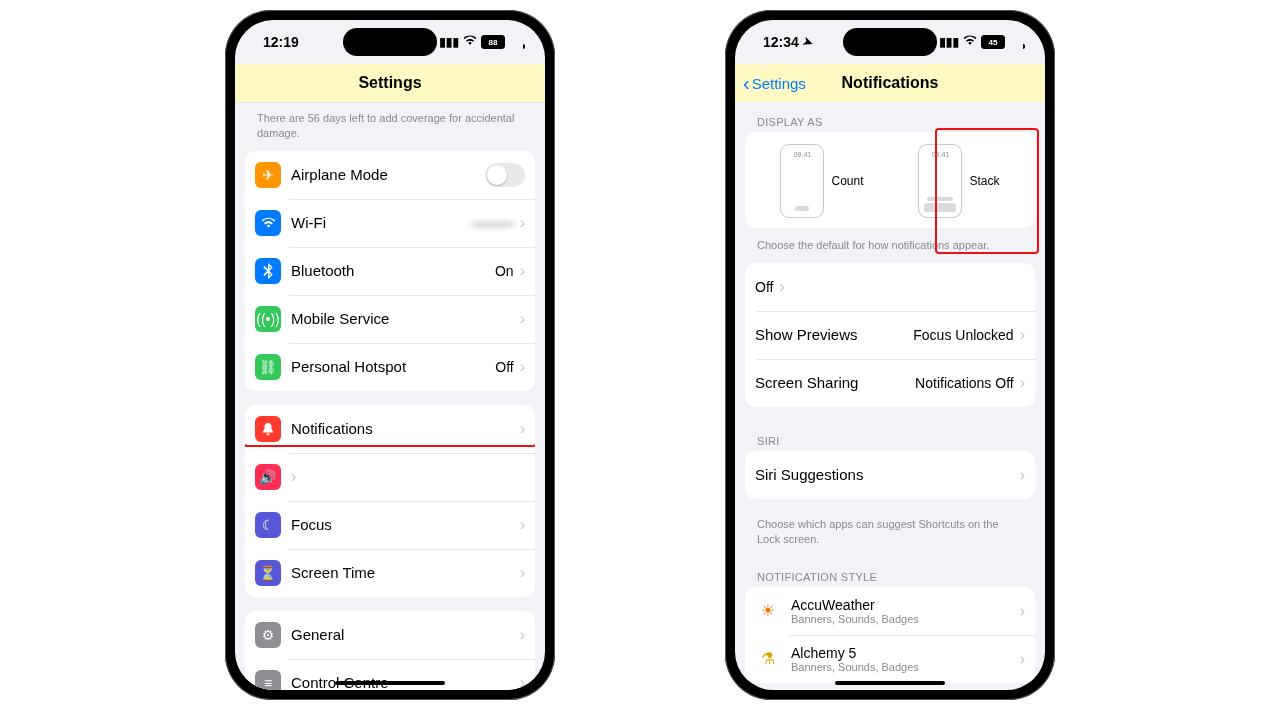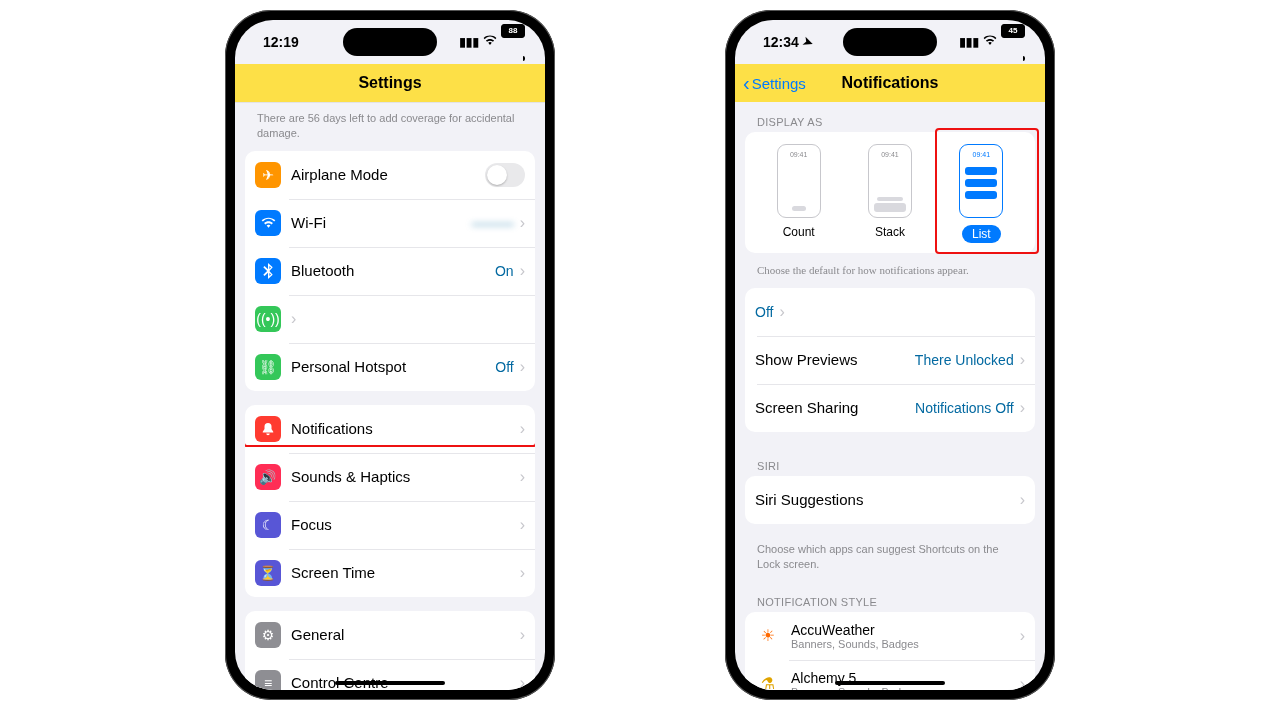--- a/index.html
+++ b/index.html
@@ -60,39 +60,39 @@
     font-size: 14px;
     font-weight: 600;
     color: #000;
     flex: 0 0 auto;
   }
   .status-left { display:flex; align-items:center; gap:4px; }
   .status-right { display: flex; align-items:center; gap: 4px; }
   .loc-icon { font-size:12px; transform: rotate(20deg); }
   .signal, .wifi { font-size: 12px; }
   .battery {
-    display:inline-flex; align-items:flex-end; gap:18px;flex-direction:column;
+    display:inline-flex; align-items:flex-end; gap:18px;
   }
   .batt-body {
     width: 22px; height: 12px; border:1px solid #000; border-radius:3px;
     display:flex; align-items:center; justify-content:center;
     font-size:8px; font-weight:700; background:#000; color:#fff;
   }
   .batt-tip { width:2px; height:5px; background:#000; border-radius:0 2px 2px 0;}
 
   
   .nav {
     height: 38px;
     display: flex;
     align-items: center;
     justify-content: center;
     position: relative;
     border-bottom: 1px solid #e3e3e6;
     flex: 0 0 auto;
-    background:#fde047;
+    background:#fef9c3;
   }
   .nav-title { font-size: 16px; font-weight: 600; color:#000;}
   .nav-back {
     position: absolute; left: 8px; top:0; bottom:0;
     display:flex; align-items:center; gap:2px;
     color: #007aff; font-size: 15px;
   }
   .nav-back .chev { font-size:20px; line-height:1; font-weight:300; }
 
   .scroll {
@@ -136,21 +136,21 @@
     height:1px; background:#e6e6ea;
   }
   .row.no-icon + .row.no-icon::before { left:12px; }
   .row .ico {
     width: 26px; height: 26px; border-radius: 6px;
     display:flex; align-items:center; justify-content:center;
     margin-right: 10px; color:#fff; font-size:14px;
     flex:0 0 auto;
   }
   .row .label { flex:1 1 auto; font-size:15px; color:#000;}
-  .row .value { font-size:14px; color:#0369a1; margin-right:6px;}
+  .row .value { font-size:14px; color:#000000; margin-right:6px;}
   .row .chev-r { color:#c7c7cc; font-size:16px;}
   .row .sub { font-size:11px; color:#8a8a8e; }
   .row .stack-labels { display:flex; flex-direction:column; }
 
   .toggle {
     width: 40px; height: 24px; border-radius: 12px; background:#e9e9eb;
     position:relative;
   }
   .toggle::after{
     content:""; position:absolute; top:2px; left:2px;
@@ -169,21 +169,21 @@
   
   .display-as {
     background:#fff;
     border-radius:10px;
     padding: 12px 8px 10px;
     margin-bottom:4px;
     display:flex;
     justify-content:space-around;
     position:relative;
   }
-  .da-card { display:flex; flex-direction:column; align-items:center; gap:7px;}
+  .da-card { display:flex; align-items:center; gap:7px;}
   .da-mini {
     width: 42px; height: 72px; border:1.5px solid #c7c7cc; border-radius:9px;
     background:#fff; position:relative; overflow:hidden;
   }
   .da-mini .bar { position:absolute; left:5px; right:5px; height:6px; border-radius:3px; background:#d9d9de;}
   .da-mini .barb { background:#007aff; }
   .da-mini .time { position:absolute; top:6px; left:0; right:0; text-align:center; font-size:7px; color:#8a8a8e;}
   .da-mini.sel { border-color:#007aff; }
   .da-mini.sel .time { color:#007aff; }
   .da-label { font-size:12px; color:#000;}
@@ -258,20 +258,21 @@
             <svg width="10" height="16" viewBox="0 0 10 16">
                 <path d="M5 0v6.3L1.5 3 .3 4.2 4.1 8 .3 11.8 1.5 13 5 9.7V16l4.7-4.3L6.4 8l3.3-3.7L5 0zm1.4 2.9 1.6 1.5L6.4 6V2.9zm0 10.2V10l1.6 1.6-1.6 1.5z" fill="#fff"></path>
               </svg>
           </span>
           <span class="label">Bluetooth</span>
           <span class="value">On</span>
           <span class="chev-r">›</span>
         </div>
         <div class="row">
           <span class="ico c-green">((•))</span>
+          <span class="label">Mobile Service</span>
           <span class="chev-r">›</span>
         </div>
         <div class="row">
           <span class="ico c-green">⛓</span>
           <span class="label">Personal Hotspot</span>
           <span class="value">Off</span>
           <span class="chev-r">›</span>
         </div>
       </div>
 
@@ -281,21 +282,20 @@
           <span class="ico c-red">
             <svg width="14" height="14" viewBox="0 0 16 16">
                 <path d="M8 1a4 4 0 0 0-4 4v3L2 11v1h12v-1l-2-3V5a4 4 0 0 0-4-4zm0 14a2 2 0 0 0 2-2H6a2 2 0 0 0 2 2z" fill="#fff"></path>
               </svg>
           </span>
           <span class="label">Notifications</span>
           <span class="chev-r">›</span>
         </div>
         <div class="row">
           <span class="ico c-pink">🔊</span>
-          <span class="label">Sounds &amp; Haptics</span>
           <span class="chev-r">›</span>
         </div>
         <div class="row">
           <span class="ico c-indigo">☾</span>
           <span class="label">Focus</span>
           <span class="chev-r">›</span>
         </div>
         <div class="row">
           <span class="ico c-indigo">⏳</span>
           <span class="label">Screen Time</span>
@@ -370,40 +370,31 @@
 
         <div class="da-card">
           <div class="da-mini">
             <span class="time">09:41</span>
             <span class="bar" style="bottom:5px;height:9px;"></span>
             <span class="bar" style="bottom:16px;left:8px;right:8px;height:4px;"></span>
           </div>
           <span class="da-label">Stack</span>
         </div>
 
-        <div class="da-card">
-          <div class="da-mini sel">
-            <span class="time">09:41</span>
-            <span class="bar barb" style="top:22px;height:8px;"></span>
-            <span class="bar barb" style="top:34px;height:8px;"></span>
-            <span class="bar barb" style="top:46px;height:8px;"></span>
-          </div>
-          <span class="da-label selpill">List</span>
-        </div>
-      </div>
-      <div class="hint" style="padding-top:6px;font-family:Liberation Serif, serif;">Choose the default for how notifications appear.</div>
+      </div>
+      <div class="hint" style="padding-top:6px;">Choose the default for how notifications appear.</div>
 
       <div class="group">
         <div class="row no-icon">
           <span class="value">Off</span>
           <span class="chev-r">›</span>
         </div>
         <div class="row no-icon">
           <span class="label">Show Previews</span>
-          <span class="value">There Unlocked</span>
+          <span class="value">Focus Unlocked</span>
           <span class="chev-r">›</span>
         </div>
         <div class="row no-icon">
           <span class="label">Screen Sharing</span>
           <span class="value">Notifications Off</span>
           <span class="chev-r">›</span>
         </div>
       </div>
 
       <div class="section-header">SIRI</div>

